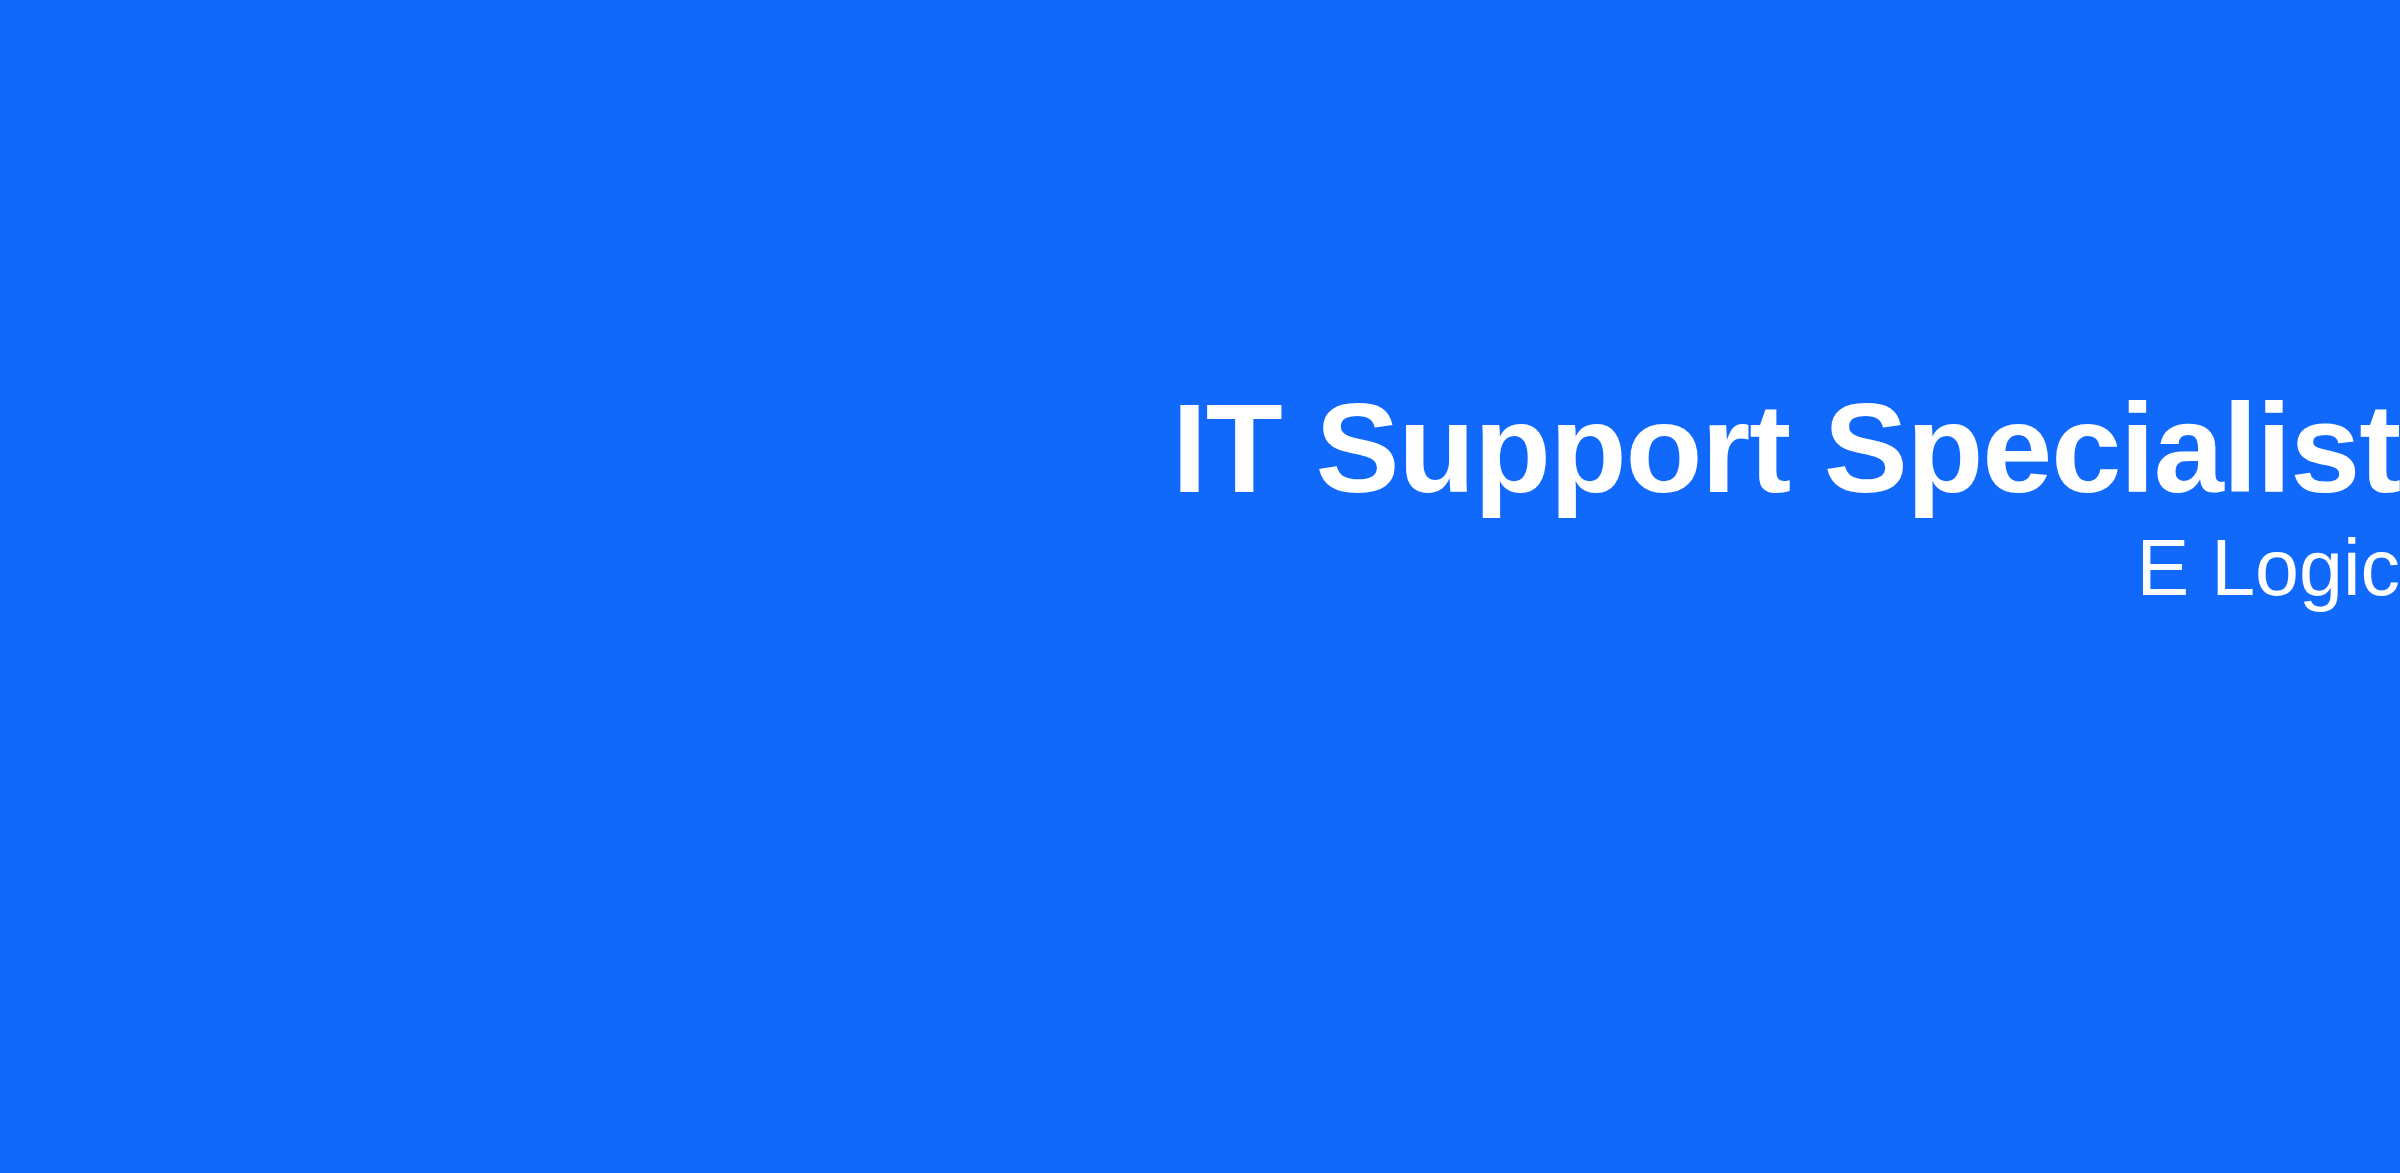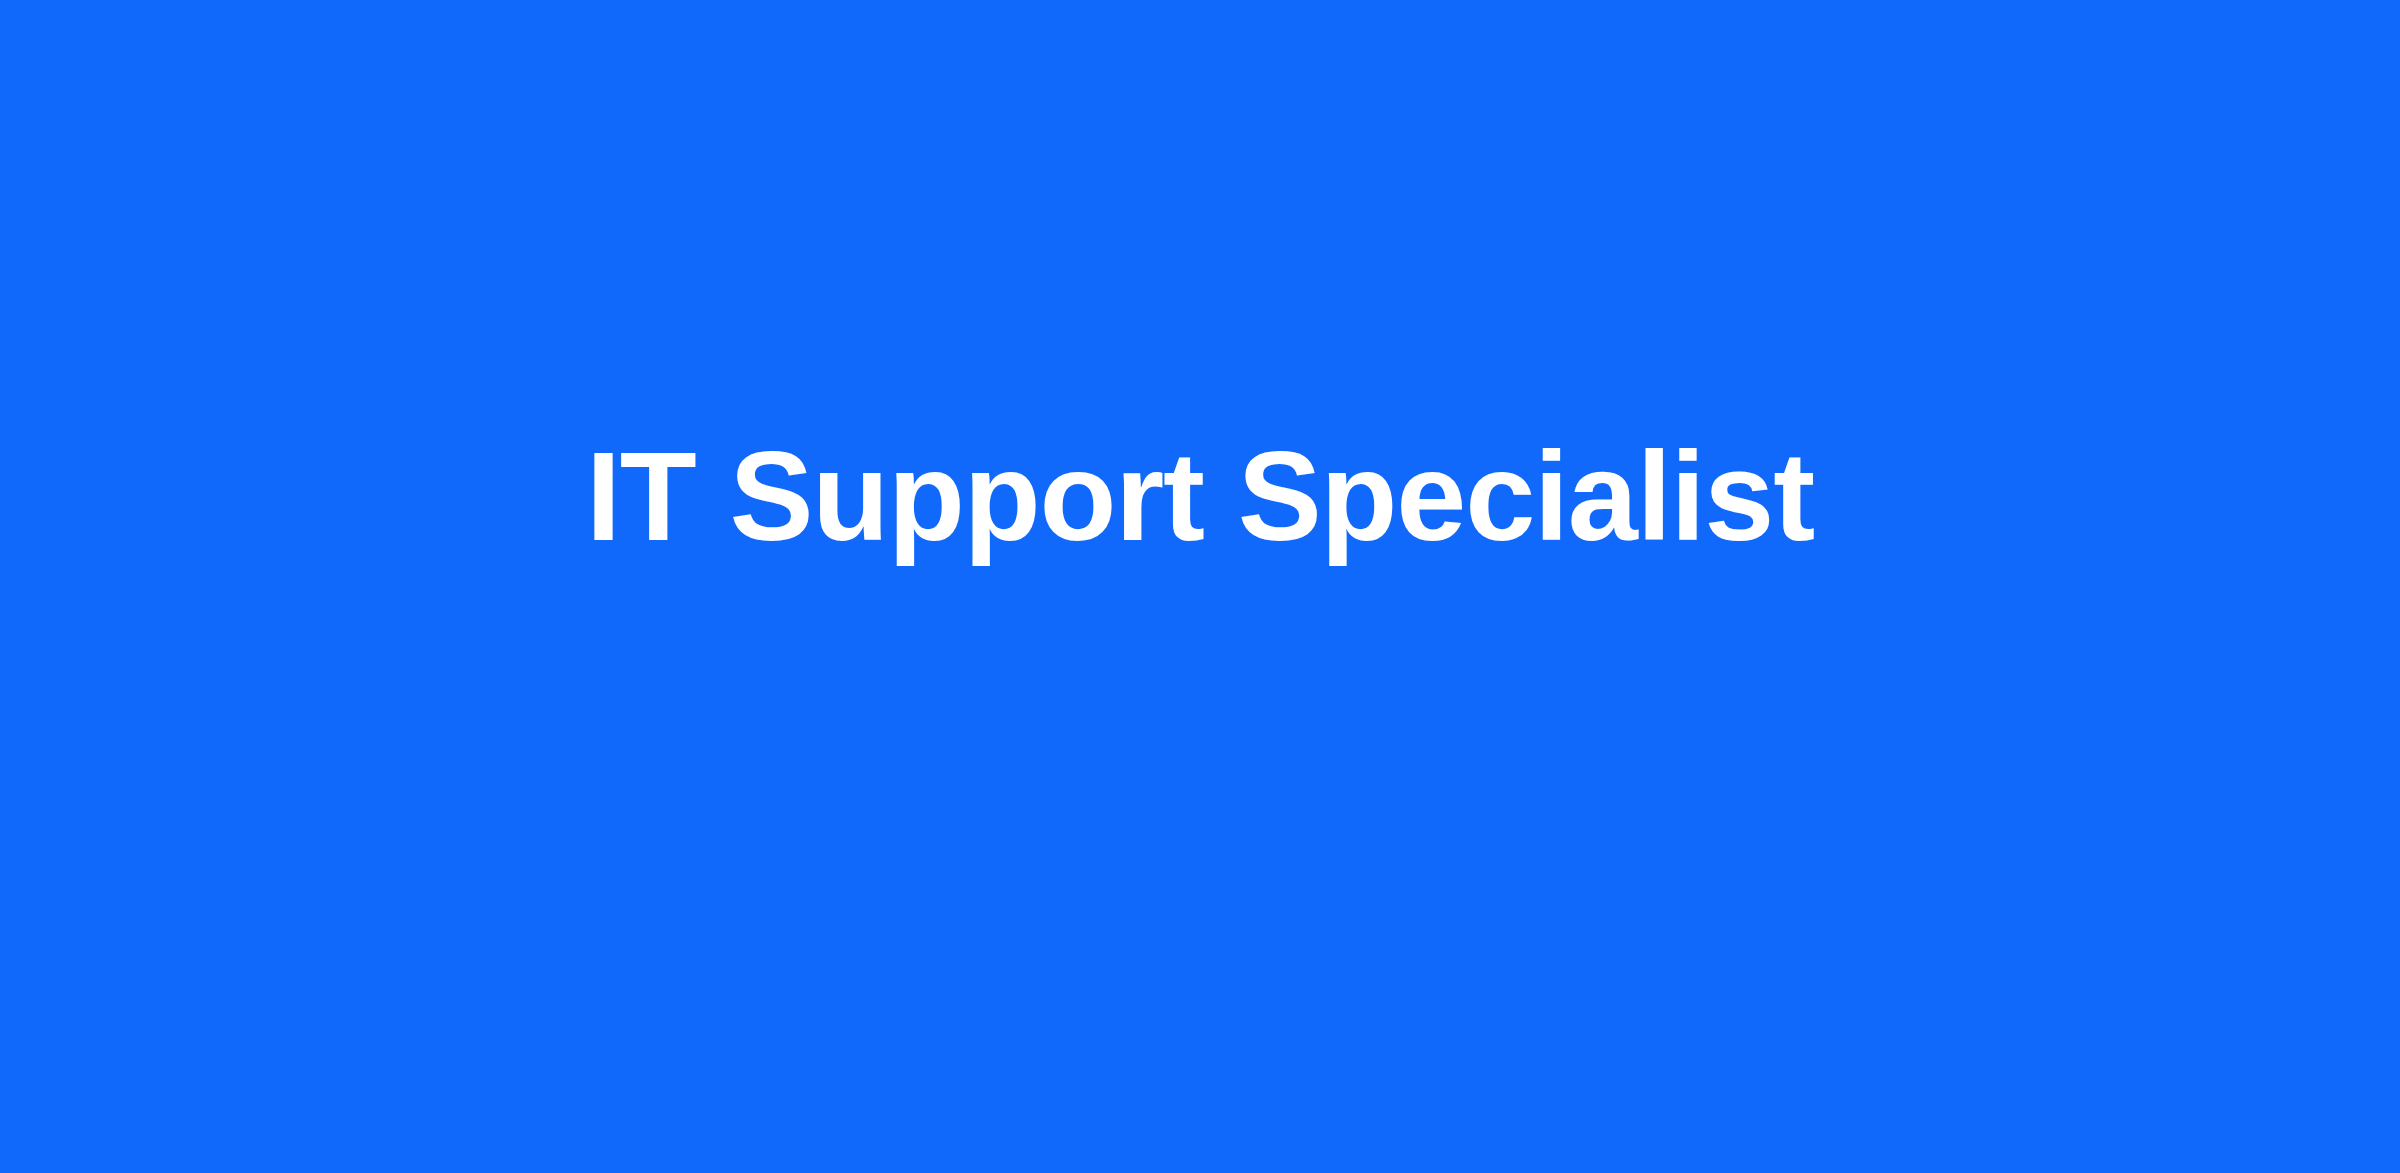--- a/index.html
+++ b/index.html
@@ -26,21 +26,21 @@
     box-sizing: border-box;
     display: flex;
     flex-direction: column;
     align-items: center;
     justify-content: center;
   }
 
   
   .hero {
     display: flex;
-    flex-direction: row;
+    flex-direction: column;
     align-items: flex-end;
     justify-content: center;
     text-align: center;
     width: 100%;
     padding-bottom: 178px; 
     box-sizing: border-box;
   }
 
   .hero-title {
     font-family: "Liberation Sans", sans-serif;
@@ -66,16 +66,17 @@
 </style>
 </head>
 <body>
 
 <div class="card">
 
   <div class="hero">
 
     <h1 class="hero-title">IT Support Specialist</h1>
 
+    <p class="hero-subtitle">E Logic</p>
 
   </div>
 
 </div>
 
 </body></html>

